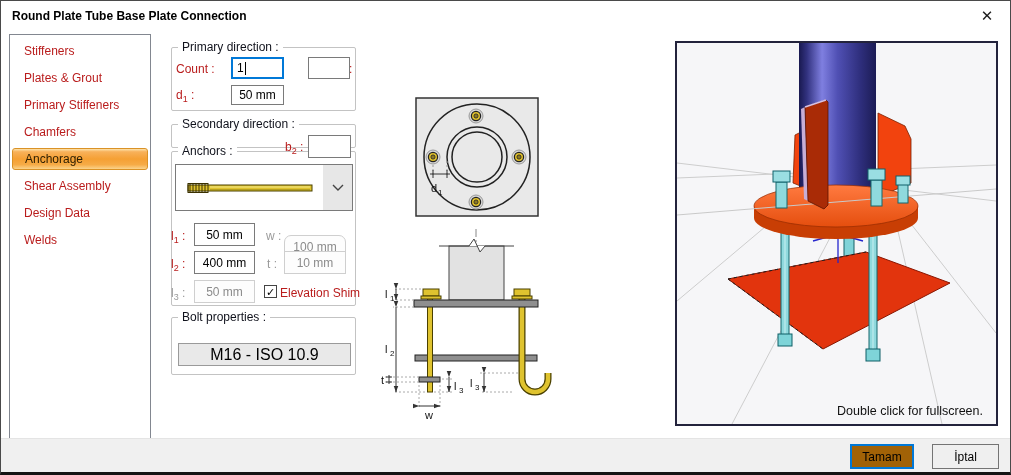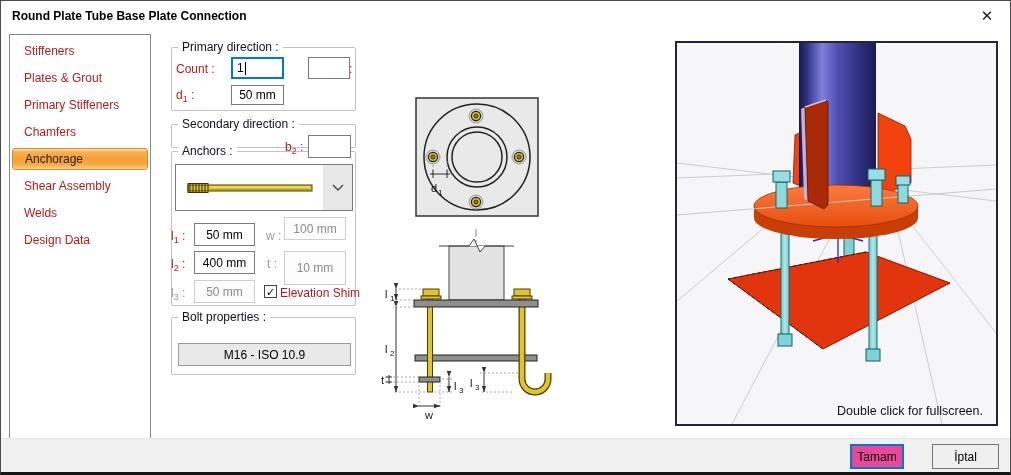--- a/index.html
+++ b/index.html
@@ -29,58 +29,58 @@
   .tbox.focus{border:2px solid #0078D7;}
   .tbox.dis{border-color:#cfcfcf;color:#8b8b8b;background:#fdfdfd;}
   .caret{width:1px;height:13px;background:#000;margin-left:1px;}
   .dropdown{position:absolute;left:174px;top:163px;width:178px;height:47px;border:1px solid #7a7a7a;
             background:#fff;box-sizing:border-box;}
   .dd-btn{position:absolute;right:0;top:0;bottom:0;width:29px;background:#E7E7E7;display:flex;
           align-items:center;justify-content:center;}
   .checkbox{position:absolute;left:263px;top:284px;width:13px;height:13px;border:1px solid #444;
             background:#fff;font-size:11px;line-height:12px;text-align:center;color:#000;box-sizing:border-box;}
   .bolt-btn{position:absolute;left:177px;top:342px;width:173px;height:23px;background:#E9E9E9;
-            border:1px solid #9a9a9a;font-size:12px;color:#000;display:flex;align-items:center;
+            border:1px solid #9a9a9a;font-size:16px;color:#000;display:flex;align-items:center;
             justify-content:center;box-sizing:border-box;}
   
   .topview{position:absolute;left:410px;top:92px;}
   .sideview{position:absolute;left:380px;top:226px;}
   
   .viewport{position:absolute;left:674px;top:40px;width:323px;height:385px;border:2px solid #23233C;
             background:#F6F6F8;box-sizing:border-box;}
   
   .footer{position:absolute;left:0;right:0;bottom:0;height:33px;background:#F0F0F0;border-top:1px solid #E4E4E4;}
   .fav{position:absolute;left:10px;top:6px;width:150px;height:23px;background:#F4F4F4;border:1px solid #ABABAB;
        font-size:12px;color:#111;display:flex;align-items:center;justify-content:center;box-sizing:border-box;}
   .fav-arrow{position:absolute;right:7px;top:5px;color:#555;font-size:10px;}
   .btn{position:absolute;top:5px;height:25px;background:#EFEFEF;border:1px solid #747474;font-size:12px;
        color:#000;display:flex;align-items:center;justify-content:center;box-sizing:border-box;}
-  .btn.ok{left:849px;width:54px;border:2px solid #0078D7;background:#ec4899;}
+  .btn.ok{left:849px;width:64px;border:2px solid #0078D7;background:#a16207;}
   .btn.cancel{left:931px;width:67px;}
   svg text{font-family:"Liberation Sans",sans-serif;}
 </style>
 </head>
 <body>
 
 <div class="dialog">
 
   <div class="titlebar">
     <div class="title">Round Plate Tube Base Plate Connection</div>
     <div class="close">✕</div>
   </div>
 
   <div class="sidebar">
     <div class="side-item">Stiffeners</div>
     <div class="side-item">Plates &amp; Grout</div>
     <div class="side-item">Primary Stiffeners</div>
     <div class="side-item">Chamfers</div>
     <div class="side-item selected">Anchorage</div>
     <div class="side-item">Shear Assembly</div>
+    <div class="side-item">Design Data</div>
     <div class="side-item">Welds</div>
-    <div class="side-item">Design Data</div>
   </div>
 
   <div class="group" style="left:170px;top:46px;width:185px;height:64px;">
     <span class="group-label">Primary direction :</span>
   </div>
   <span class="flabel" style="left:175px;top:61px;">Count :</span>
   <div class="tbox left focus" style="left:230px;top:56px;width:53px;height:22px;">
     <span>1</span>
       <span class="caret"></span>
   </div>
@@ -124,30 +124,30 @@
         <polyline points="1,1 6,6 11,1" fill="none" stroke="#444" stroke-width="1.4"></polyline>
       </svg>
     </div>
   </div>
 
   <span class="flabel" style="left:170px;top:228px;"><span>l</span><sub>1</sub> <span>:</span></span>
   <div class="tbox" style="left:193px;top:222px;width:61px;height:23px;">
       <span>50 mm</span>
     </div>
   <span class="flabel dis" style="left:265px;top:228px;"><span>w</span><sub></sub> <span>:</span></span>
-  <div class="tbox dis" style="left:283px;top:216px;width:62px;height:23px;">
+  <div class="tbox dis" style="left:283px;top:234px;width:62px;height:23px;border-radius:7px;">
       <span>100 mm</span>
     </div>
 
   <span class="flabel" style="left:170px;top:256px;"><span>l</span><sub>2</sub> <span>:</span></span>
   <div class="tbox" style="left:193px;top:250px;width:61px;height:23px;">
       <span>400 mm</span>
     </div>
   <span class="flabel dis" style="left:266px;top:256px;"><span>t</span><sub></sub> <span>:</span></span>
-  <div class="tbox dis" style="left:283px;top:250px;width:62px;height:34px;">
+  <div class="tbox dis" style="left:283px;top:250px;width:62px;height:23px;">
       <span>10 mm</span>
     </div>
 
   <span class="flabel dis" style="left:170px;top:285px;"><span>l</span><sub>3</sub> <span>:</span></span>
   <div class="tbox dis" style="left:193px;top:279px;width:61px;height:23px;">
       <span>50 mm</span>
     </div>
   <div class="checkbox"><span>✓</span></div>
   <span class="flabel" style="left:279px;top:285px;">Elevation Shim</span>
 

